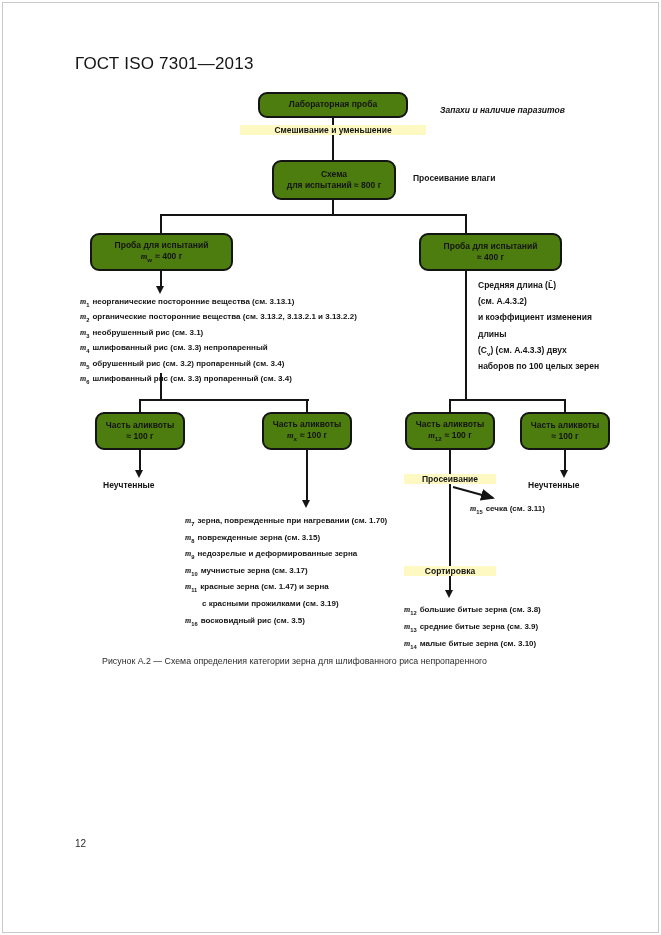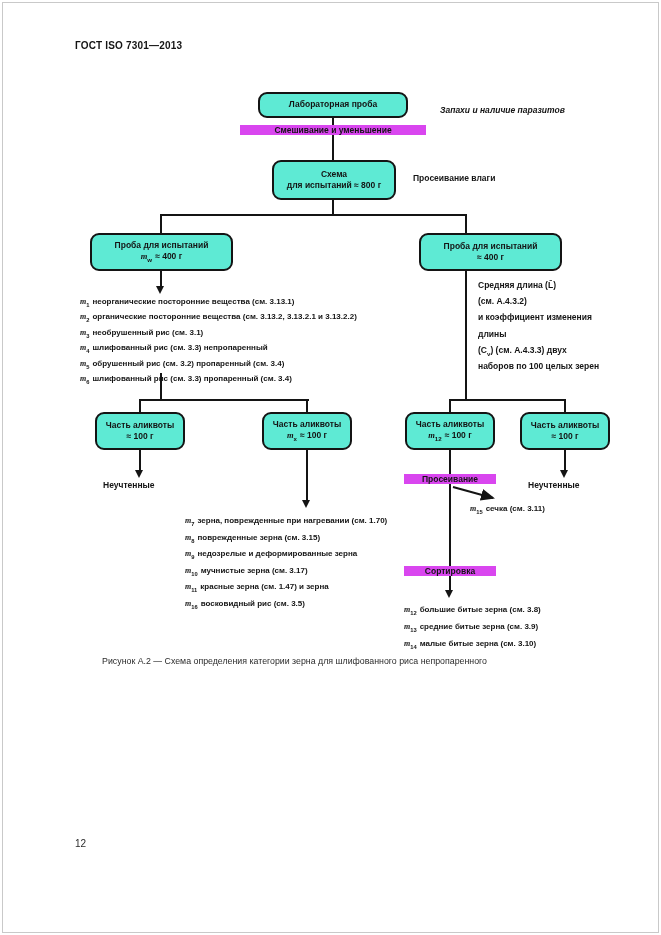--- a/index.html
+++ b/index.html
@@ -2,37 +2,37 @@
 <html><head>
 <meta charset="utf-8">
 <style>
   * { box-sizing: border-box; }
   html,body { margin:0; padding:0; }
   body {
     width:661px; height:935px; background:#ffffff; position:relative;
     font-family:"Liberation Sans", sans-serif; color:#141414; overflow:hidden;
   }
   .frame { position:absolute; top:2px; left:2px; right:2px; bottom:2px; border:1px solid #c9c9c9; pointer-events:none; }
-  .header { position:absolute; left:75px; top:40px; font-weight:bold; font-size:10px; letter-spacing:.2px; }
+  .header { position:absolute; left:75px; top:54px; font-weight:normal; font-size:17px; letter-spacing:.2px; }
   .caption { position:absolute; left:0; top:656px; width:589px; text-align:center; font-size:8.8px; color:#2b2b2b; }
   .pagenum { position:absolute; left:75px; top:838px; font-size:10px; color:#2b2b2b; }
 
   .hline { position:absolute; height:2px; background:#141414; }
   .vline { position:absolute; width:2px; background:#141414; }
   .ah-down { position:absolute; width:0; height:0;
     border-left:4.5px solid transparent; border-right:4.5px solid transparent;
     border-top:8px solid #141414; }
 
-  .rbox { position:absolute; border:2px solid #141414; border-radius:9px; background:#5eead4;
+  .rbox { position:absolute; border:2px solid #141414; border-radius:9px; background:#4d7c0f;
     display:flex; flex-direction:column; align-items:center; justify-content:center;
     text-align:center; font-weight:bold; font-size:8.5px; line-height:1.35; padding:2px; z-index:3; }
 
   .note { position:absolute; font-weight:bold; font-size:8.5px; white-space:nowrap; }
   .lbl  { position:absolute; font-weight:bold; font-size:8.5px; text-align:center;
-          background:#d946ef; z-index:4; padding:0 2px; }
+          background:#fef9c3; z-index:4; padding:0 2px; }
 
   .note-block { position:absolute; font-weight:bold; font-size:8.5px; }
   .note-block .nl { line-height:13.5px; white-space:nowrap; }
 
   .list { position:absolute; font-weight:bold; font-size:8px; }
   .li { white-space:nowrap; }
   .left-list .li   { line-height:12.8px; }
   .mid-list .li    { line-height:13px; }
   .broken-list .li { line-height:13.5px; }
   .cont { padding-left:14px; }
@@ -131,20 +131,21 @@
 
 <div class="vline" style="left:306px;top:450px;height:50px;"></div>
 <div class="ah-down" style="left:302px;top:500px;"></div>
 
 <div class="list mid-list" style="left:185px;top:514px;">
   <div class="li"><i class="var">m</i><sub>7</sub><span class="txt">зерна, поврежденные при нагревании (см. 1.70)</span></div>
   <div class="li"><i class="var">m</i><sub>8</sub><span class="txt">поврежденные зерна (см. 3.15)</span></div>
   <div class="li"><i class="var">m</i><sub>9</sub><span class="txt">недозрелые и деформированные зерна</span></div>
   <div class="li"><i class="var">m</i><sub>10</sub><span class="txt">мучнистые зерна (см. 3.17)</span></div>
   <div class="li"><i class="var">m</i><sub>11</sub><span class="txt">красные зерна (см. 1.47) и зерна</span></div>
+  <div class="li cont"><i class="var"></i><sub></sub><span class="txt">с красными прожилками (см. 3.19)</span></div>
   <div class="li"><i class="var">m</i><sub>16</sub><span class="txt">восковидный рис (см. 3.5)</span></div>
 </div>
 
 <div class="vline" style="left:449px;top:450px;height:140px;"></div>
 <div class="lbl" style="left:404px;top:474px;width:92px;">Просеивание</div>
 <svg class="diag-arrow" style="left:451px;top:485px;" width="56" height="22" viewBox="0 0 56 22">
   <defs>
     <marker id="ah" markerWidth="8" markerHeight="8" refX="6" refY="3" orient="auto">
       <path d="M0,0 L7,3 L0,6 Z" fill="#141414"></path>
     </marker>

